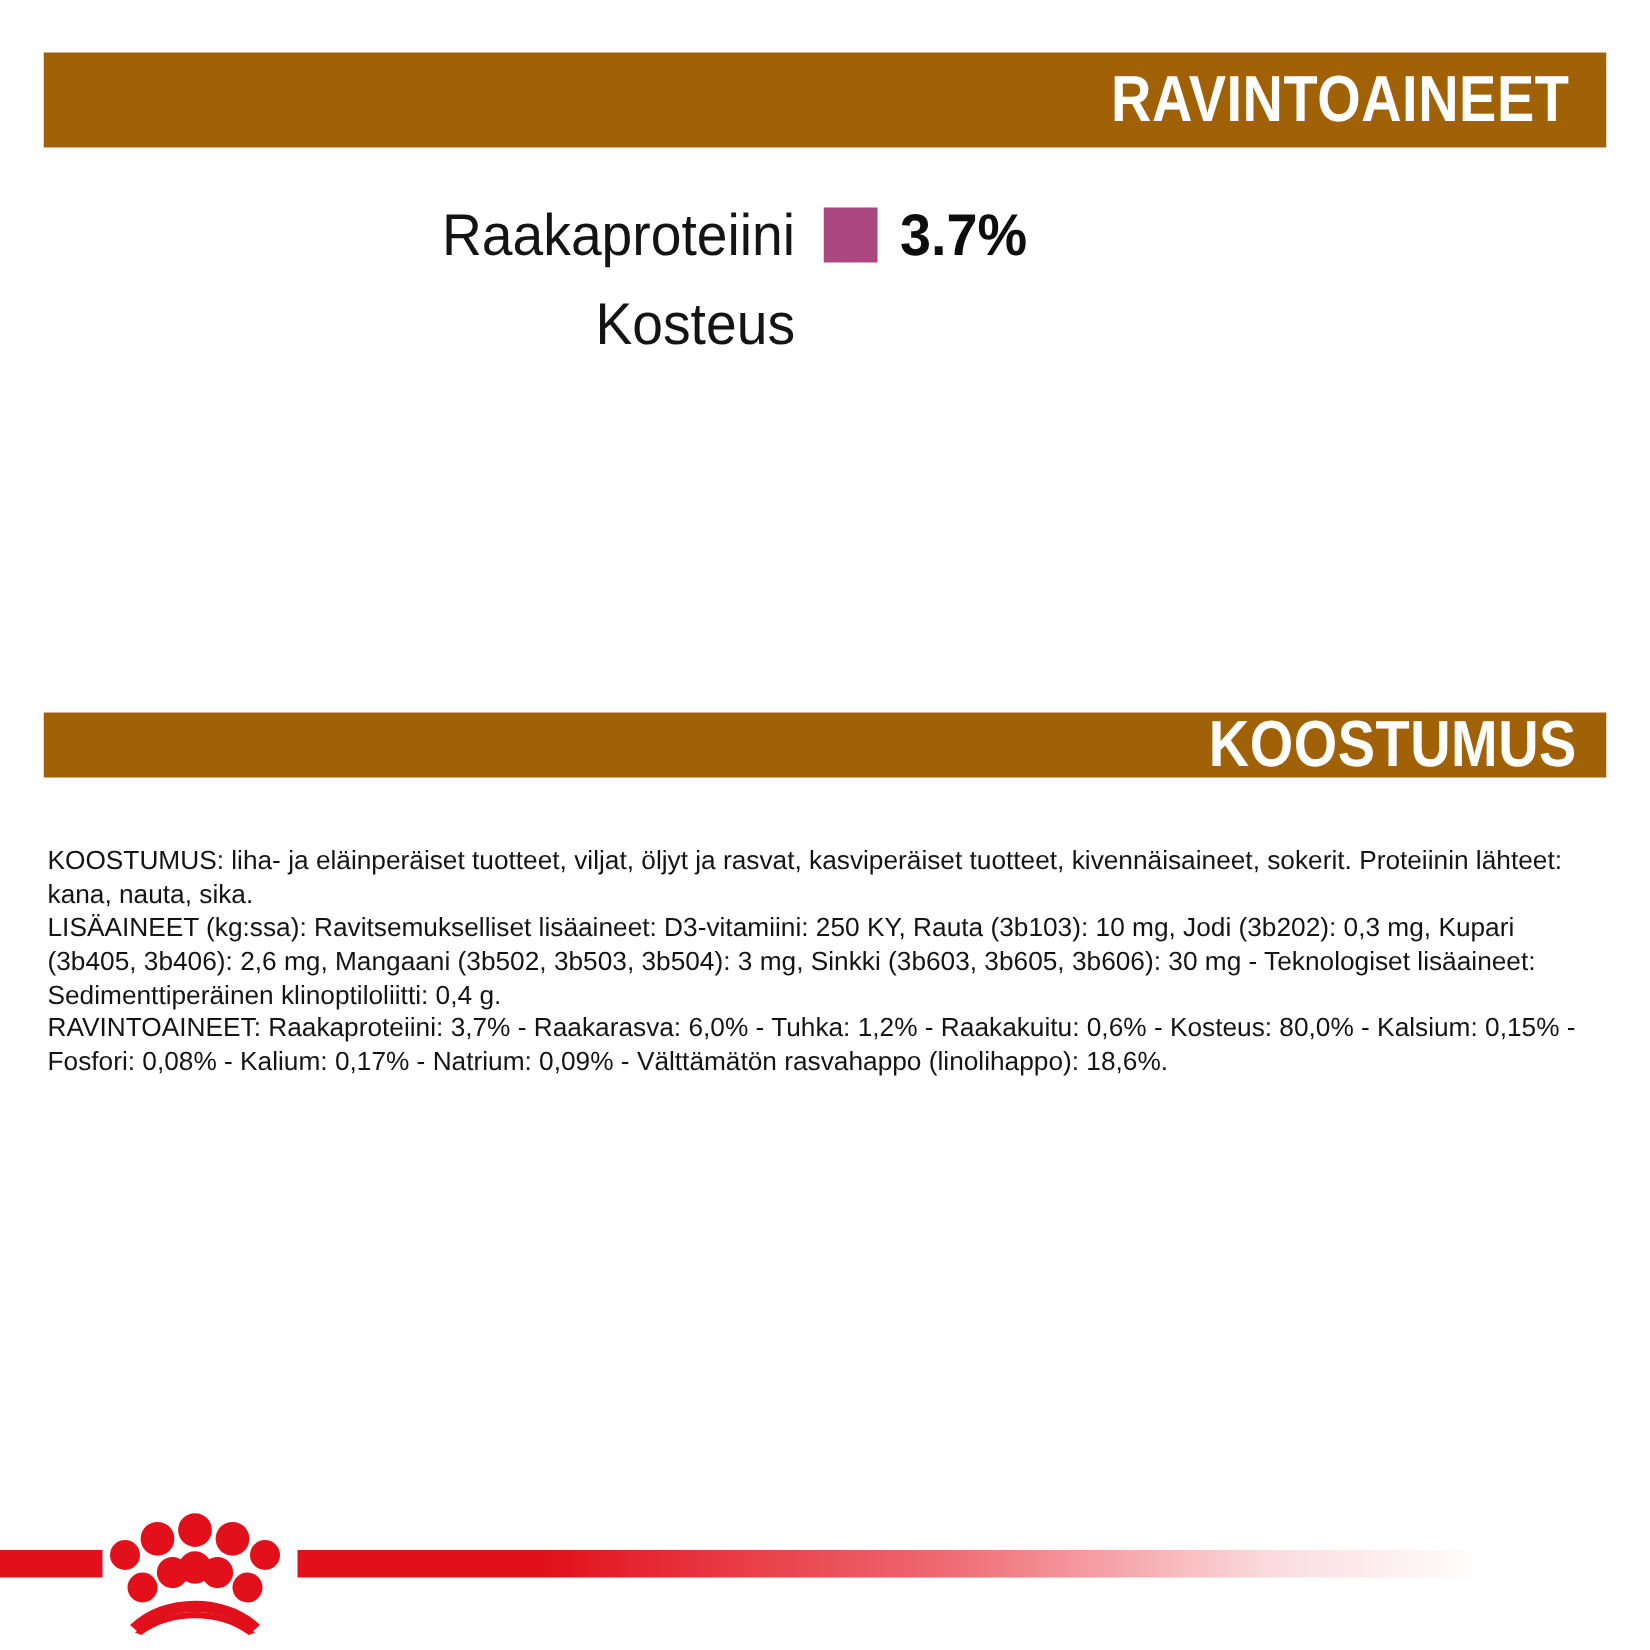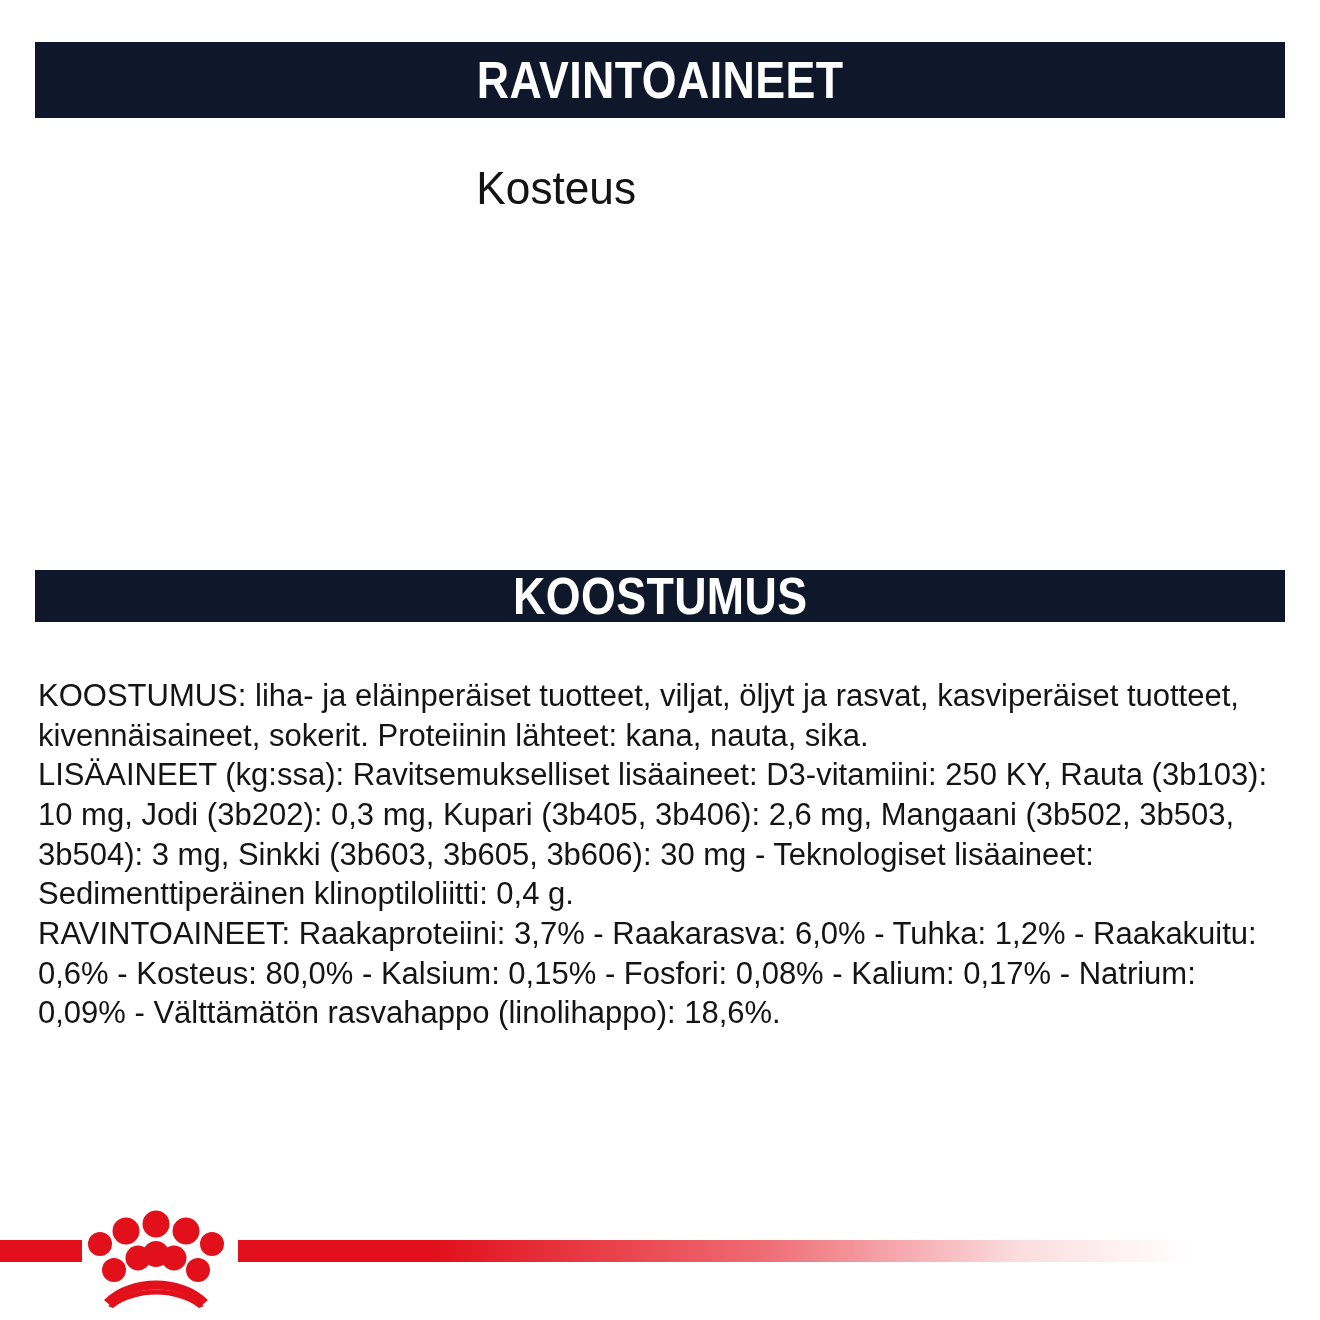--- a/index.html
+++ b/index.html
@@ -19,24 +19,24 @@
   .page {
     position: absolute;
     inset: 0;
   }
 
   
   .band {
     position: absolute;
     left: 35px;
     width: 1250px;
-    background: #0f172a;
+    background: #a16207;
     display: flex;
     align-items: center;
-    justify-content: center;
+    justify-content: flex-end;
   }
   .band-title {
     color: #ffffff;
     font-weight: 700;
     letter-spacing: 0.5px;
     font-size: 52px;
     line-height: 1;
     transform: scaleX(0.86);
     transform-origin: center;
     white-space: nowrap;
@@ -90,21 +90,21 @@
     transform: scaleX(0.95);
     transform-origin: left center;
   }
 
   
   .composition {
     position: absolute;
     top: 676px;
     left: 38px;
     width: 1232px;
-    font-size: 31px;
+    font-size: 21px;
     line-height: 1.28;
     color: #141414;
   }
   .composition p {
     margin: 0;
   }
 
   
   .footer {
     position: absolute;
@@ -141,20 +141,27 @@
 <body>
 
 <div class="page">
 
   <div class="band" id="band-nutrients">
     <span class="band-title">RAVINTOAINEET</span>
   </div>
 
   <div class="nutrients">
 
+    <div class="nutrient-row">
+      <span class="nutrient-label">Raakaproteiini</span>
+      <span class="bar-wrap">
+        <span class="bar" style="width: 43px;"></span>
+        <span class="bar-value">3.7%</span>
+      </span>
+    </div>
 
 
 
     <div class="nutrient-row">
       <span class="nutrient-label">Kosteus</span>
     </div>
 
 
   </div>
 

